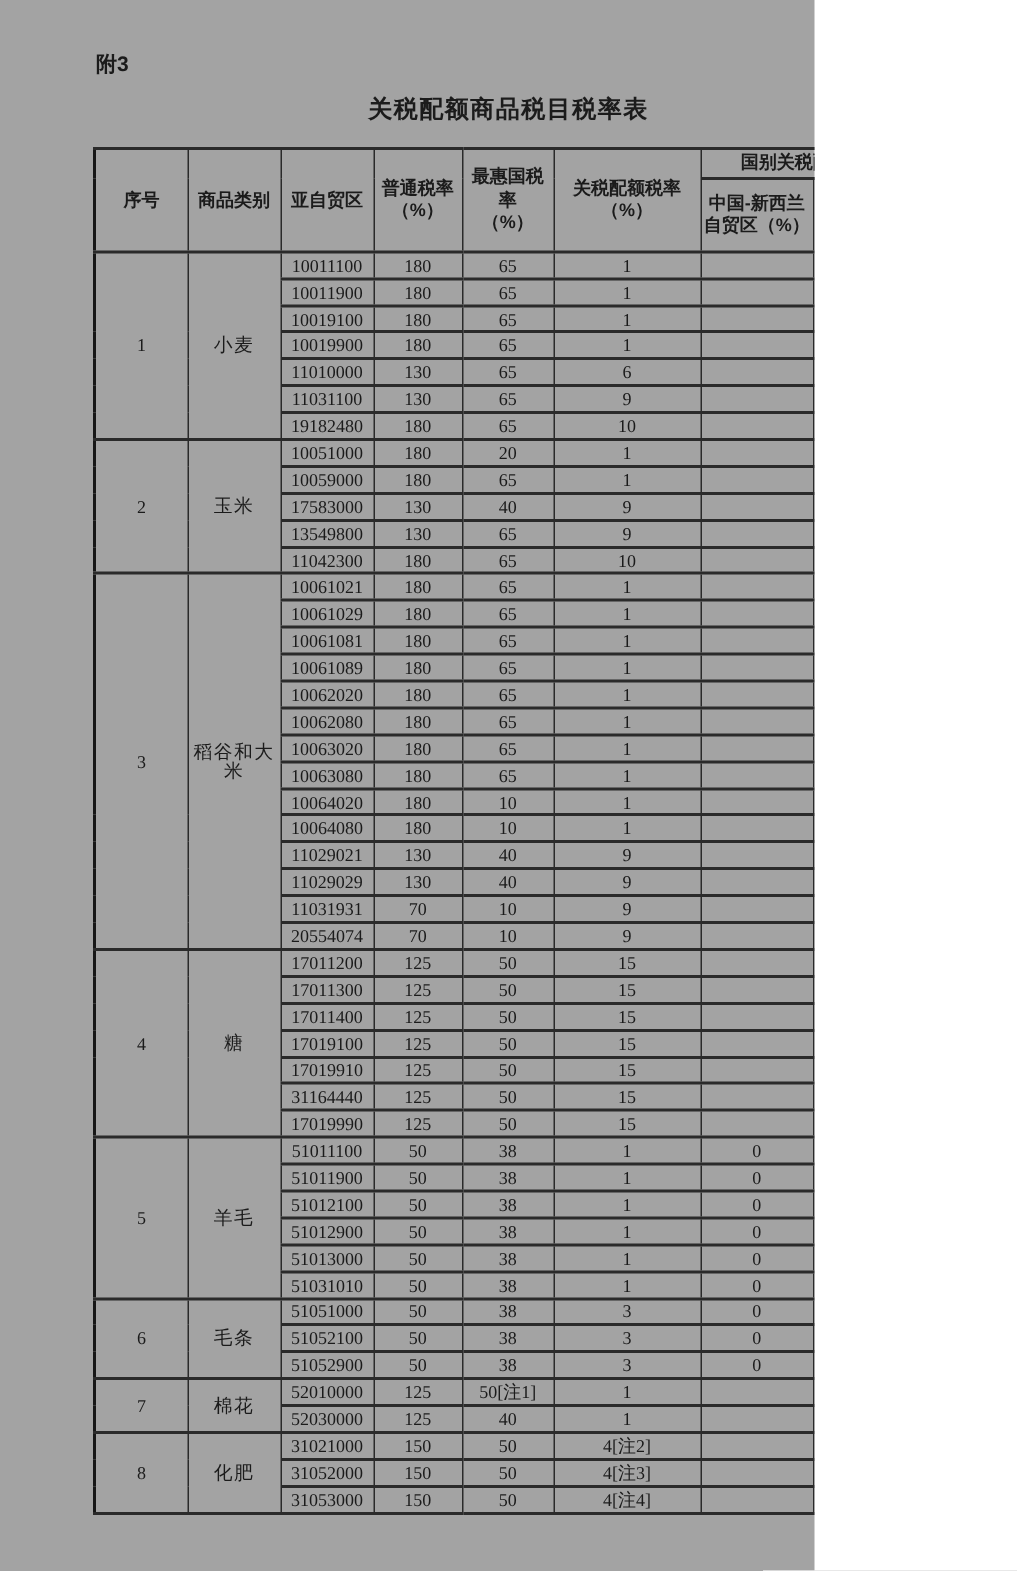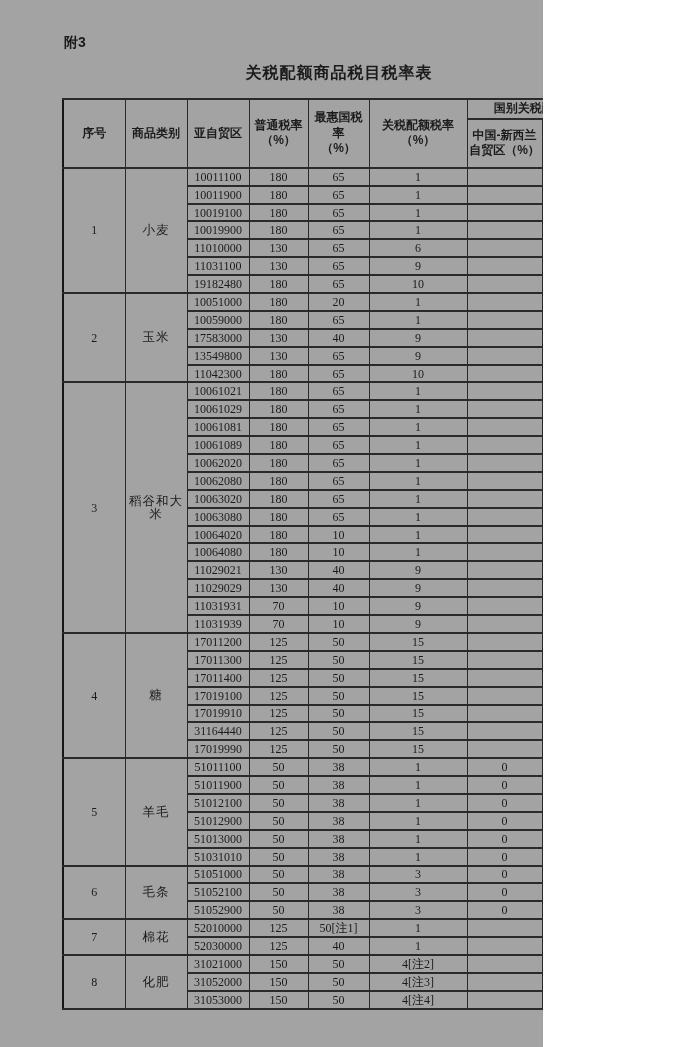--- a/index.html
+++ b/index.html
@@ -317,21 +317,21 @@
         </tr>
         <tr>
           <td>11031931</td>
           <td>70</td>
           <td>10</td>
           <td>9</td>
           <td></td>
           <td></td>
         </tr>
         <tr>
-          <td>11031939</td>
+          <td>20554074</td>
           <td>70</td>
           <td>10</td>
           <td>9</td>
           <td></td>
           <td></td>
         </tr>
         <tr>
           <td class="serial" rowspan="7">4</td>
           <td class="cat" rowspan="7">糖</td>
           <td>17011200</td>

